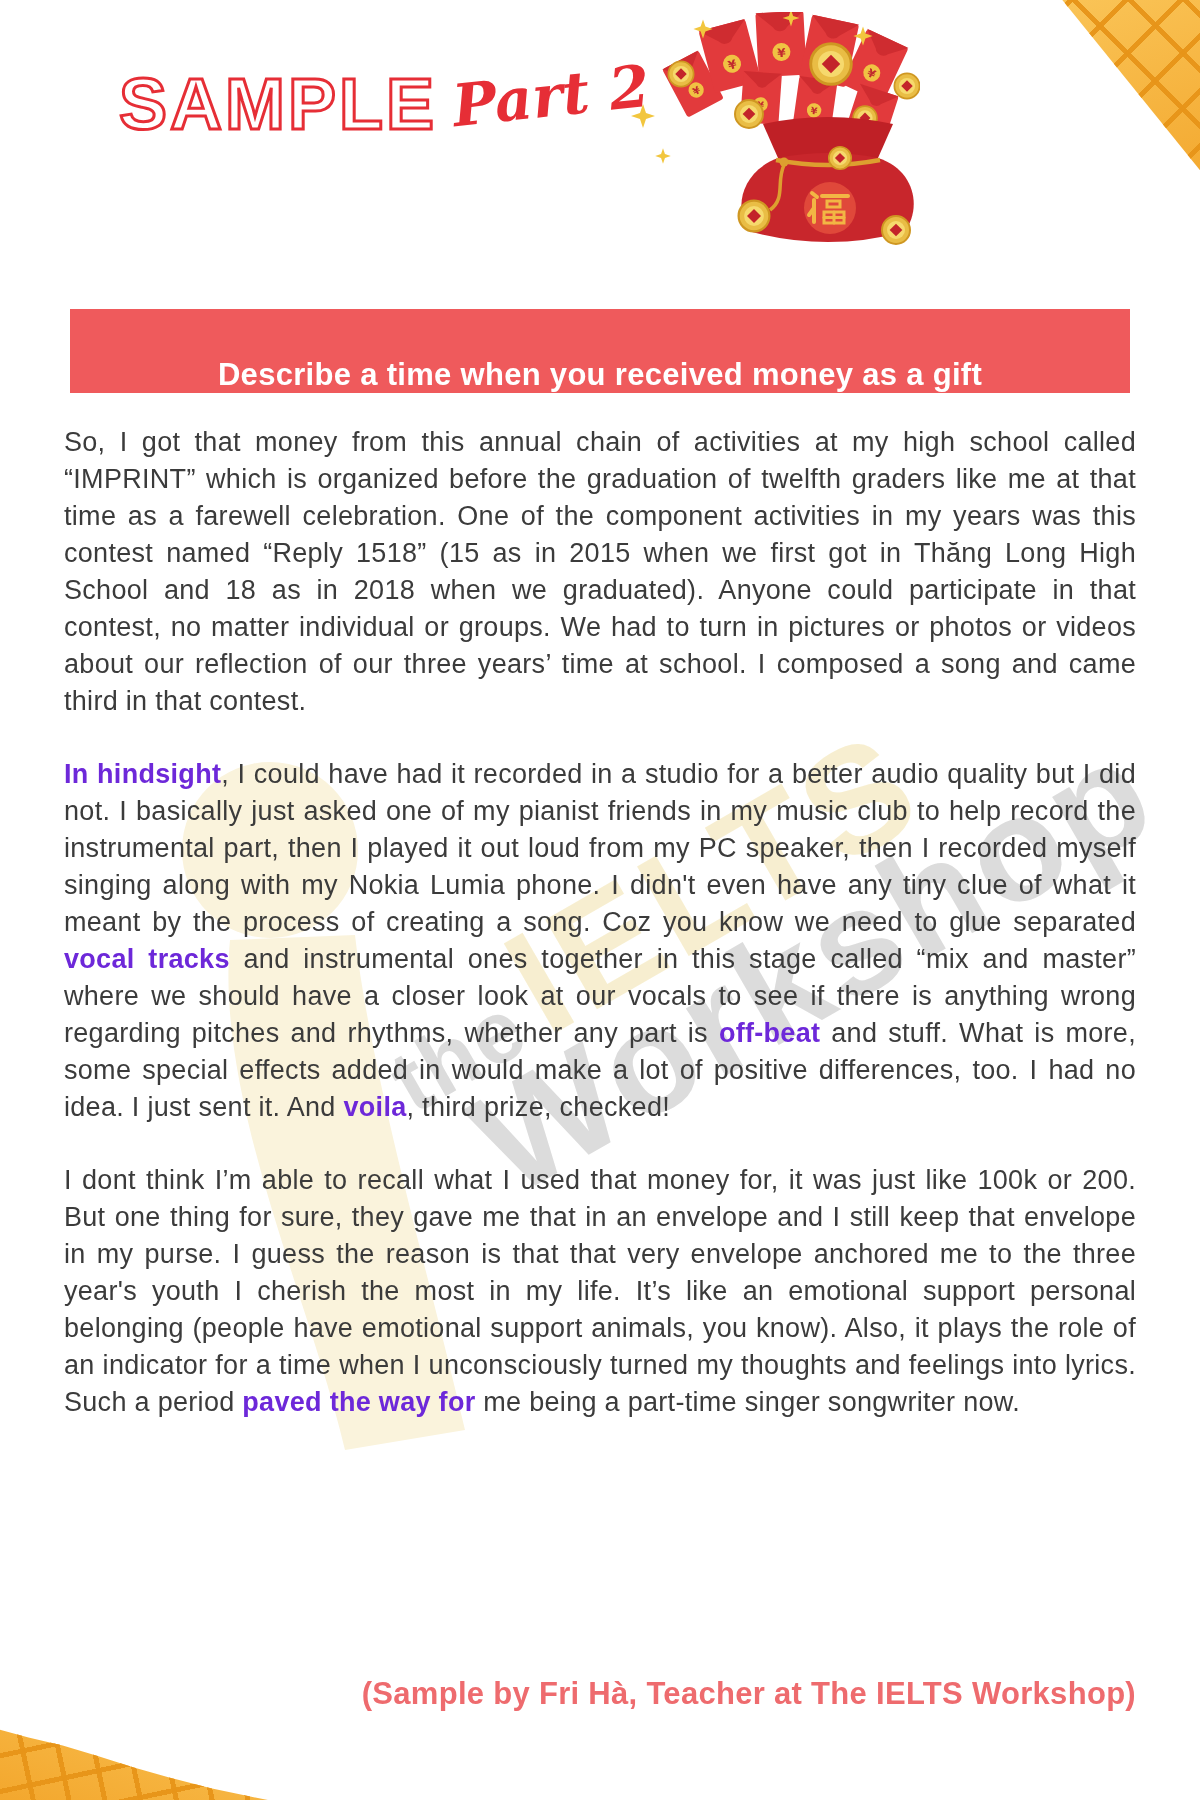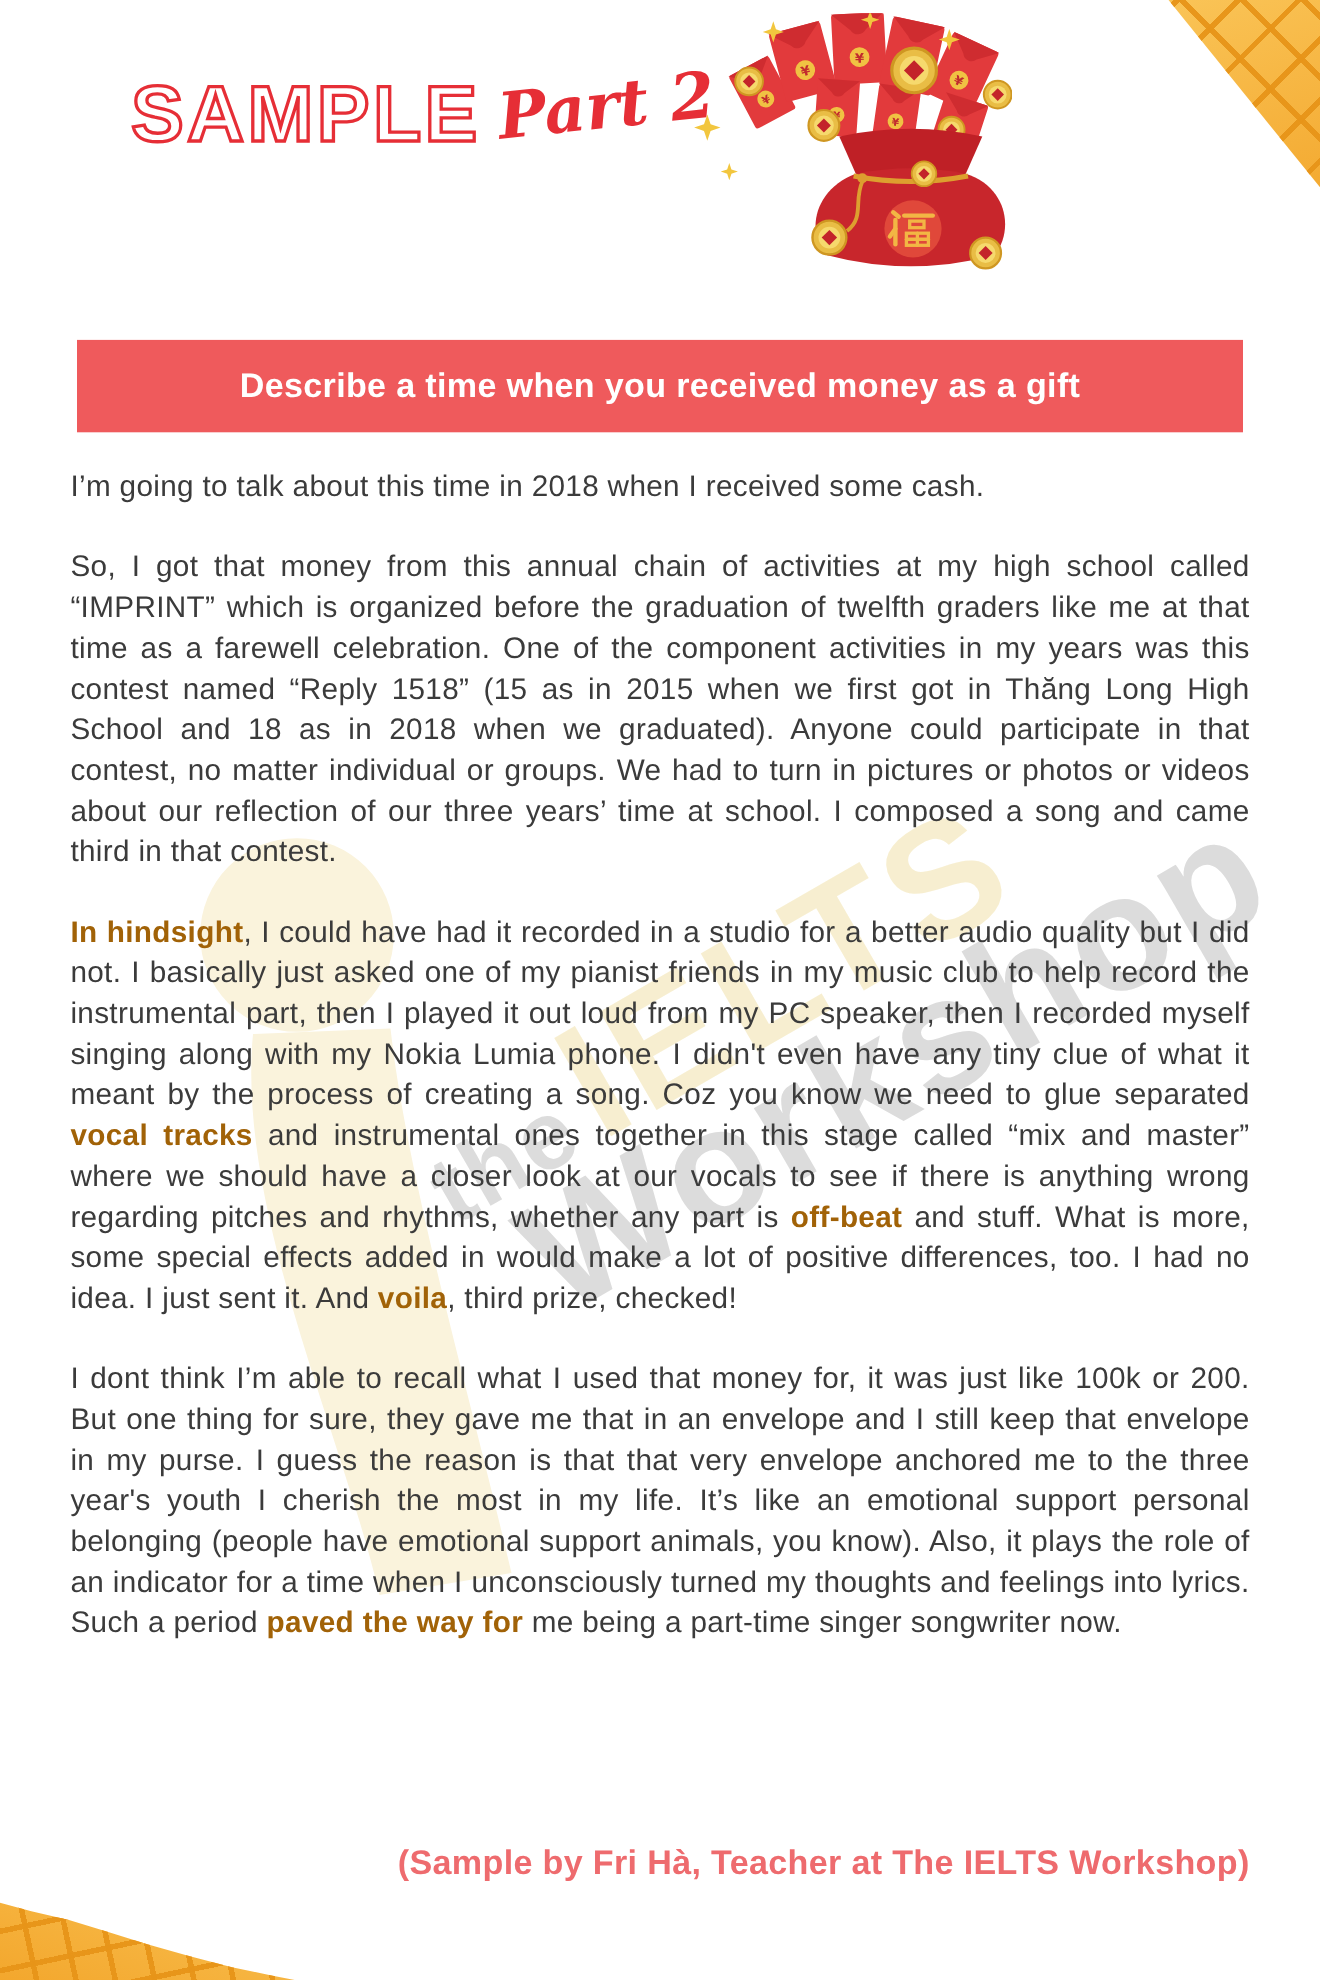--- a/index.html
+++ b/index.html
@@ -84,35 +84,35 @@
     font-size:58px;color:var(--brand-red);
     margin-left:16px;transform:rotate(-6deg) translateY(-6px);
   }
 
   .illustration{position:absolute;left:608px;top:12px;z-index:1;}
 
   
   .banner{
     position:absolute;left:70px;right:70px;top:309px;height:84px;z-index:1;
     background:var(--banner-bg);
-    display:flex;align-items:center;justify-content:center;
+    display:flex;align-items:flex-end;justify-content:center;
   }
   .banner-text{
     color:var(--banner-text);font-size:31px;font-weight:bold;letter-spacing:.3px;
   }
 
   
   .body-text{
     position:absolute;left:64px;right:64px;top:424px;z-index:1;
     color:var(--body-text);
     font-size:27px;line-height:37px;letter-spacing:.3px;
     text-align:justify;
   }
   .body-text p{margin-bottom:36px;}
-  .body-text b{color:#a16207;}
+  .body-text b{color:#6d28d9;}
 
   
   .credit{
     position:absolute;left:64px;right:64px;top:1676px;z-index:1;
     text-align:right;
     color:var(--footer-text);
     font-size:31px;font-weight:bold;letter-spacing:.3px;
   }
 </style>
 </head>
@@ -216,21 +216,20 @@
         </g>
       </g>
     </g>
   </svg>
 
   <div class="banner">
     <div class="banner-text">Describe a time when you received money as a gift</div>
   </div>
 
   <div class="body-text">
-    <p>I’m going to talk about this time in 2018 when I received some cash.</p>
     <p>So, I got that money from this annual chain of activities at my high school called “IMPRINT” which is organized before the graduation of twelfth graders like me at that time as a farewell celebration. One of the component activities in my years was this contest named “Reply 1518” (15 as in 2015 when we first got in Thăng Long High School and 18 as in 2018 when we graduated). Anyone could participate in that contest, no matter individual or groups. We had to turn in pictures or photos or videos about our reflection of our three years’ time at school. I composed a song and came third in that contest.</p>
     <p><b>In hindsight</b>, I could have had it recorded in a studio for a better audio quality but I did not. I basically just asked one of my pianist friends in my music club to help record the instrumental part, then I played it out loud from my PC speaker, then I recorded myself singing along with my Nokia Lumia phone. I didn't even have any tiny clue of what it meant by the process of creating a song. Coz you know we need to glue separated <b>vocal tracks</b> and instrumental ones together in this stage called “mix and master” where we should have a closer look at our vocals to see if there is anything wrong regarding pitches and rhythms, whether any part is <b>off-beat</b> and stuff. What is more, some special effects added in would make a lot of positive differences, too. I had no idea. I just sent it. And <b>voila</b>, third prize, checked!</p>
     <p>I dont think I’m able to recall what I used that money for, it was just like 100k or 200. But one thing for sure, they gave me that in an envelope and I still keep that envelope in my purse. I guess the reason is that that very envelope anchored me to the three year's youth I cherish the most in my life. It’s like an emotional support personal belonging (people have emotional support animals, you know). Also, it plays the role of an indicator for a time when I unconsciously turned my thoughts and feelings into lyrics. Such a period <b>paved the way for</b> me being a part-time singer songwriter now.</p>
   </div>
 
   <div class="credit">(Sample by Fri Hà, Teacher at The IELTS Workshop)</div>
 
 </div>
 
 </body></html>

